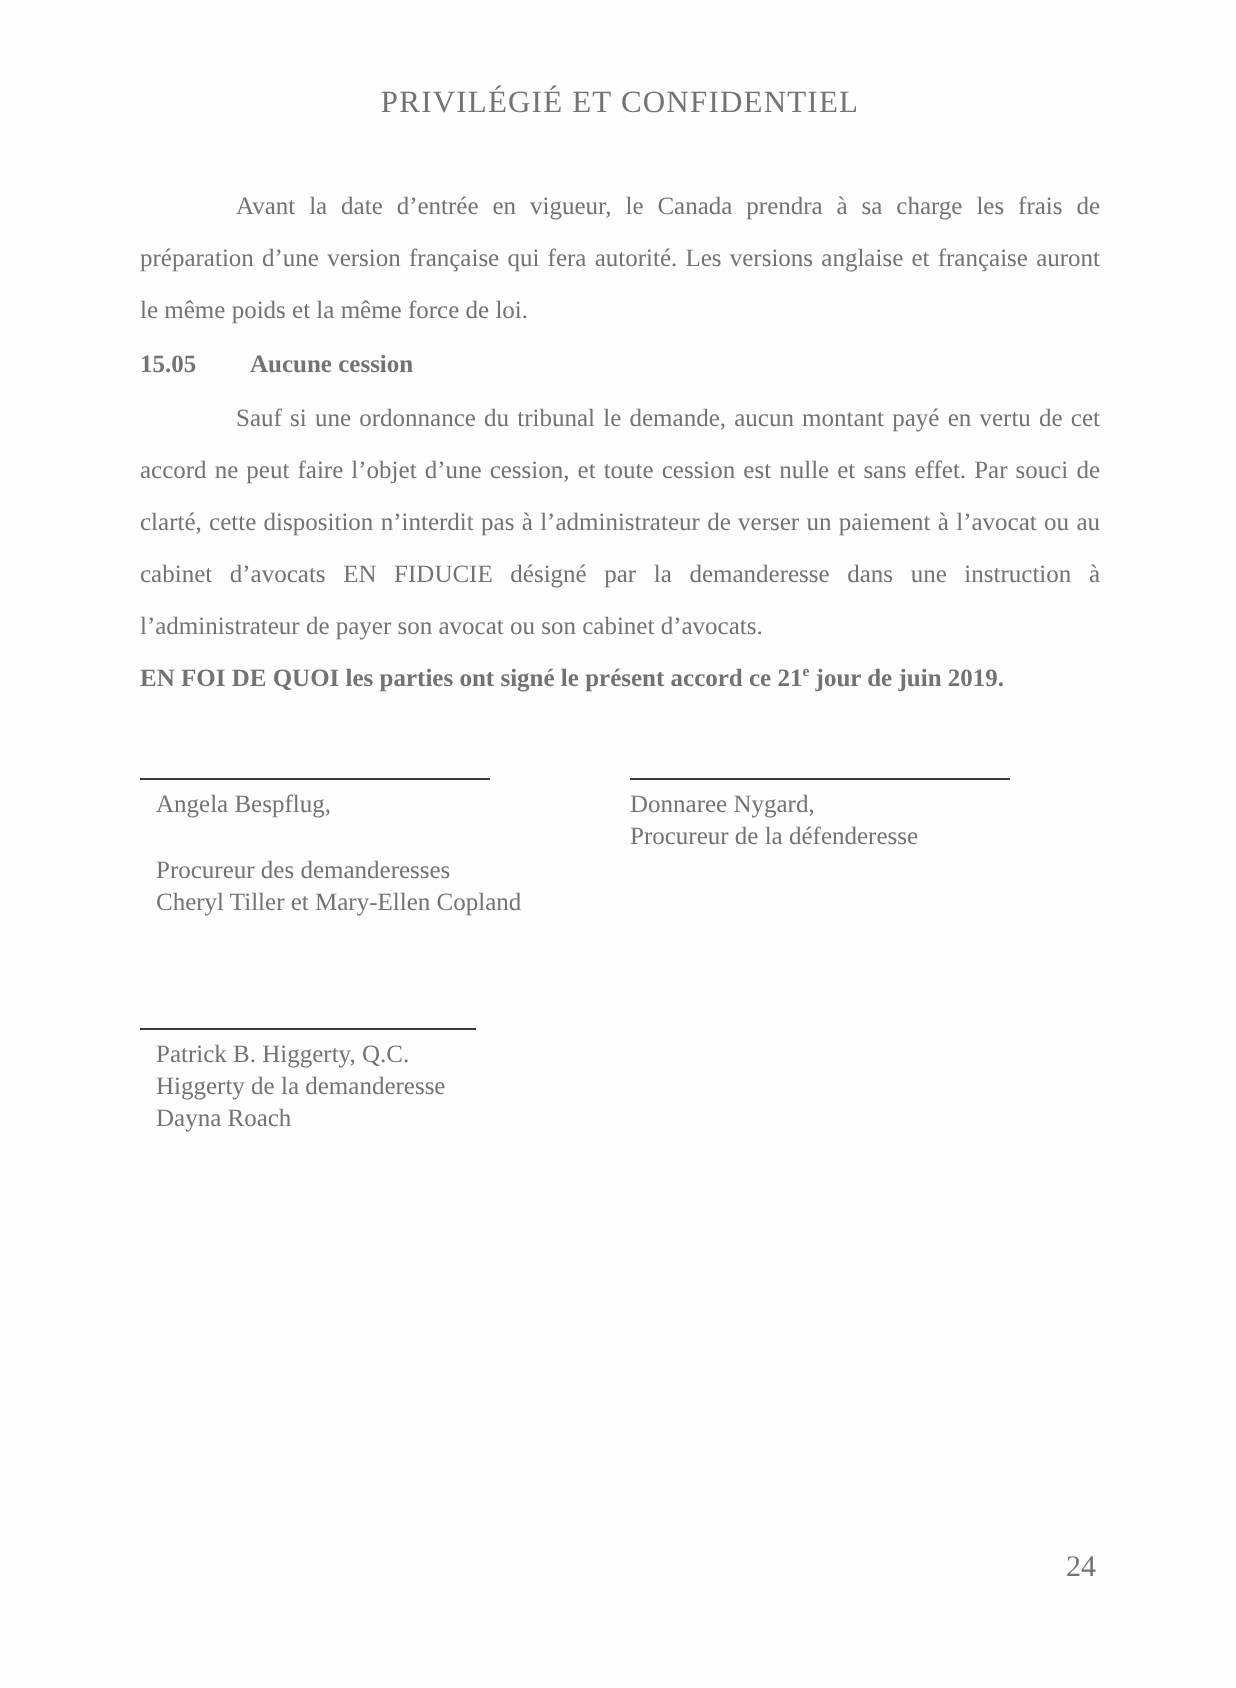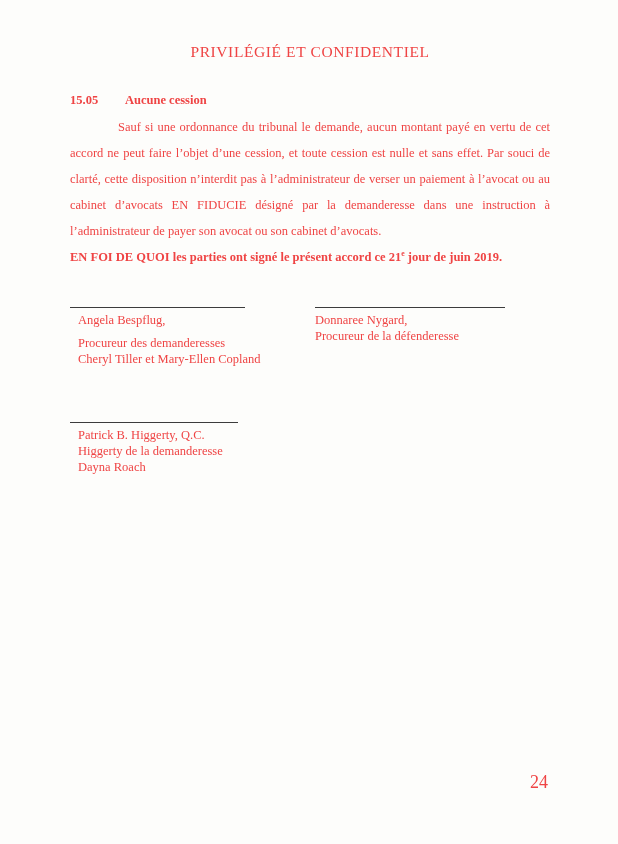--- a/index.html
+++ b/index.html
@@ -3,21 +3,21 @@
 <meta charset="utf-8">
 <style>
   * { margin: 0; padding: 0; box-sizing: border-box; }
   html, body { background: #e9e9e9; }
   .page {
     position: relative;
     width: 618px;
     height: 844px;
     margin: 0 auto;
     background: #fdfdfb;
-    color: #ef4444;
+    color: #737373;
     font-family: "Liberation Serif", "DejaVu Serif", serif;
     font-size: 12.5px;
     padding: 42px 68px 0 70px;
     overflow: hidden;
     box-shadow: 0 0 4px rgba(0,0,0,.25);
   }
   .doc-title {
     text-align: center;
     font-size: 15.5px;
     font-weight: 400;
@@ -51,38 +51,39 @@
   }
   .sig-block { font-size: 12.5px; line-height: 16px; }
   .sig-col-left { width: 245px; flex: 0 0 245px; }
   .sig-rule {
     border-top: 1.5px solid #3c3c3c;
     margin-bottom: 4px;
   }
   .rule-w-175 { width: 175px; }
   .rule-w-190 { width: 190px; }
   .rule-w-168 { width: 168px; }
-  .sig-name-gap { margin-bottom: 7px; }
+  .sig-name-gap { margin-bottom: 17px; }
   .sig-block-second { margin-top: 55px; }
   .sig-indent { padding-left: 8px; }
   .page-number {
     position: absolute;
     right: 70px;
     bottom: 51px;
-    font-size: 18px;
+    font-size: 15px;
     text-align: right;
   }
 </style>
 </head>
 <body>
 
 <div class="page">
 
   <h1 class="doc-title">PRIVILÉGIÉ ET CONFIDENTIEL</h1>
 
+  <p class="para">Avant la date d’entrée en vigueur, le Canada prendra à sa charge les frais de préparation d’une version française qui fera autorité. Les versions anglaise et française auront le même poids et la même force de loi.</p>
 
   <div class="section-heading">
     <span class="section-number">15.05</span>
     <span>Aucune cession</span>
   </div>
 
   <p class="para section-body">Sauf si une ordonnance du tribunal le demande, aucun montant payé en vertu de cet accord ne peut faire l’objet d’une cession, et toute cession est nulle et sans effet. Par souci de clarté, cette disposition n’interdit pas à l’administrateur de verser un paiement à l’avocat ou au cabinet d’avocats EN FIDUCIE désigné par la demanderesse dans une instruction à l’administrateur de payer son avocat ou son cabinet d’avocats.</p>
 
   <p class="attestation"><span>EN FOI DE QUOI les parties ont signé le présent accord ce 21</span><sup>e</sup><span> jour de juin 2019.</span></p>
 

